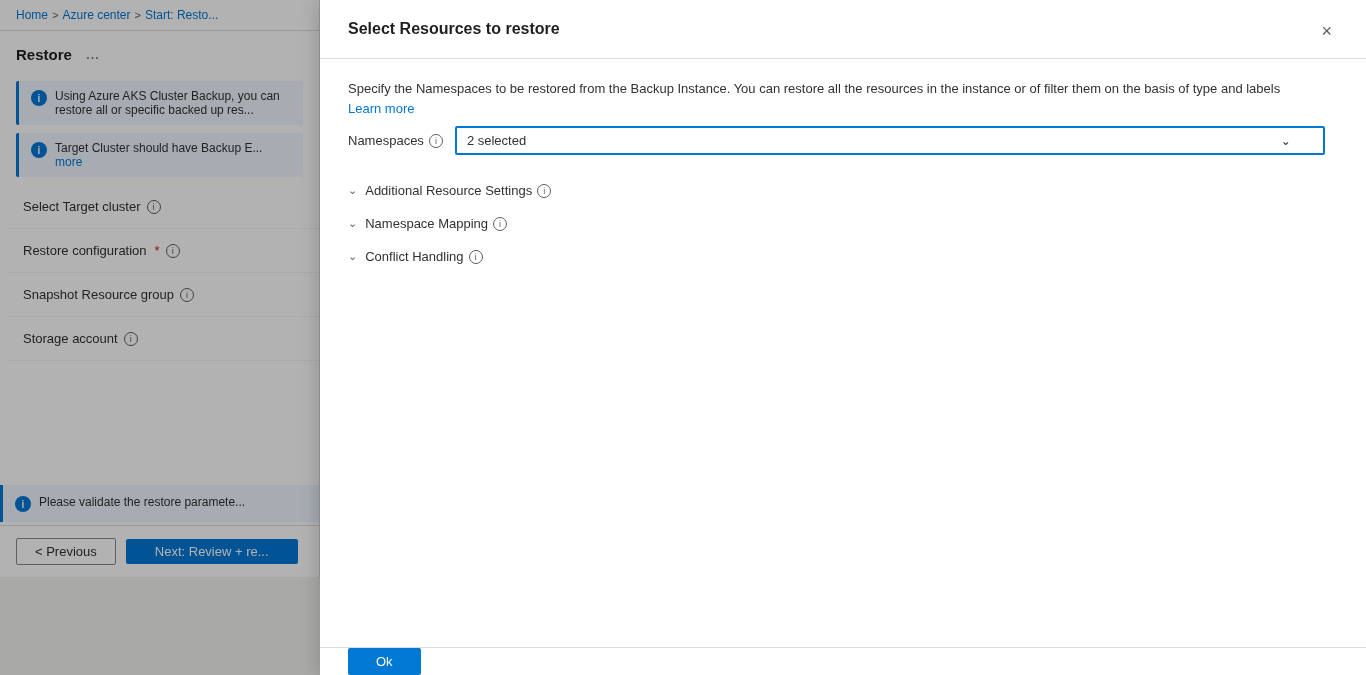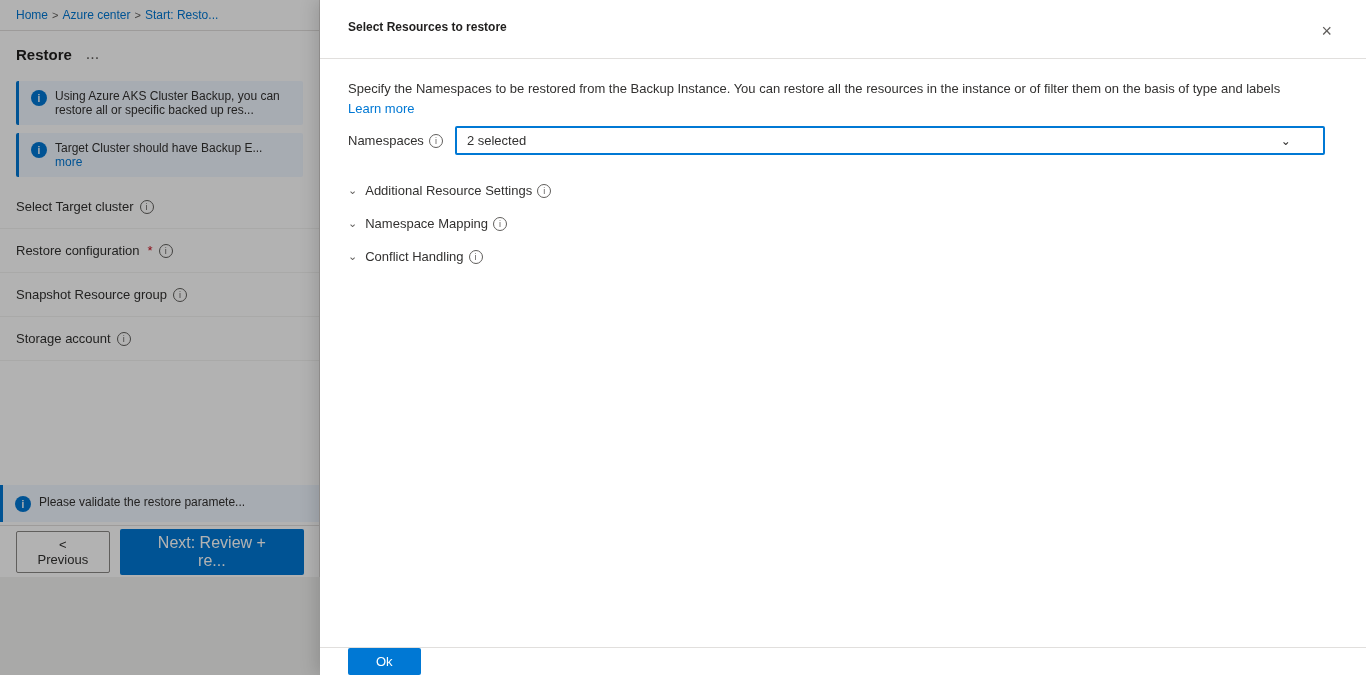--- a/index.html
+++ b/index.html
@@ -84,20 +84,21 @@
     }
 
     .section-item {
       padding: 14px 16px;
       border-bottom: 1px solid #f3f2f1;
       color: #323130;
       font-size: 13px;
       display: flex;
       align-items: center;
       gap: 6px;
+      margin-left: 7px;
     }
     .info-circle {
       width: 14px;
       height: 14px;
       border: 1px solid #605e5c;
       border-radius: 50%;
       display: inline-flex;
       align-items: center;
       justify-content: center;
       font-size: 9px;
@@ -145,21 +146,21 @@
       border-radius: 2px;
       display: flex;
       align-items: center;
       gap: 4px;
     }
     .btn-next {
       border: none;
       background: #0078d4;
       color: #fff;
       padding: 5px 29px;
-      font-size: 16px;
+      font-size: 13px;
       cursor: pointer;
       border-radius: 2px;
     }
 
     
     .overlay {
       position: absolute;
       top: 0; left: 0;
       width: 1366px;
       height: 675px;
@@ -182,21 +183,21 @@
     }
 
     .modal-header {
       padding: 20px 28px 16px;
       display: flex;
       align-items: flex-start;
       justify-content: space-between;
       border-bottom: 1px solid #e1dfdd;
     }
     .modal-title {
-      font-size: 12px;
+      font-size: 16px;
       font-weight: 600;
       color: #201f1e;
     }
     .close-btn {
       background: none;
       border: none;
       font-size: 18px;
       color: #605e5c;
       cursor: pointer;
       padding: 2px 6px;

